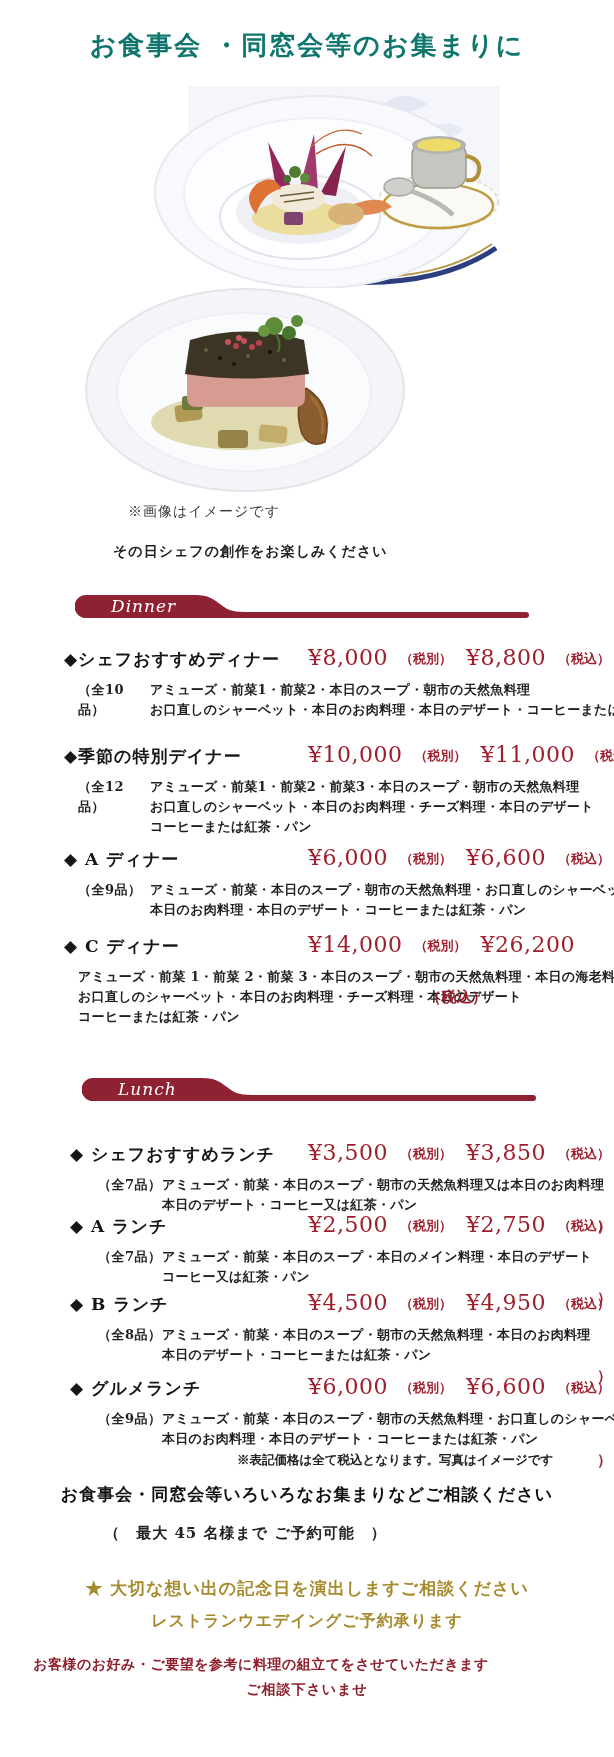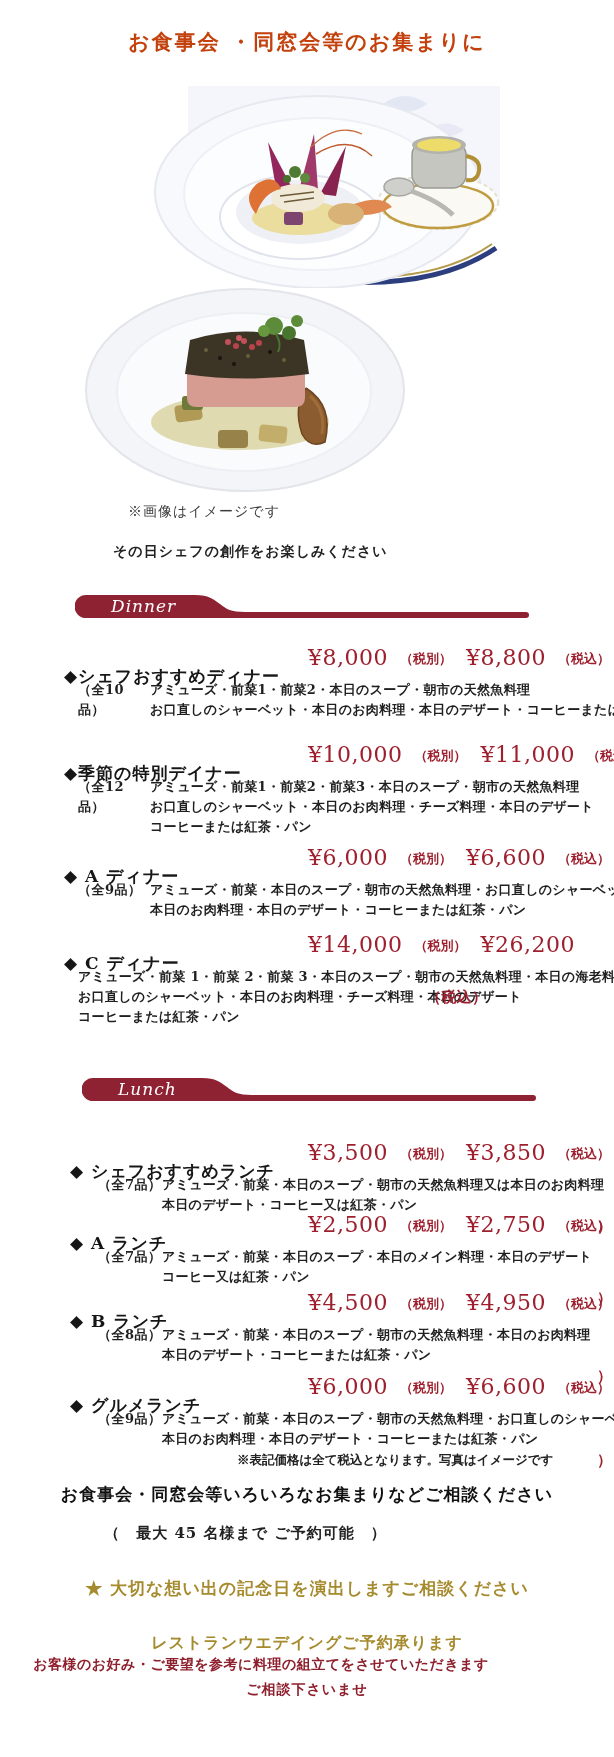--- a/index.html
+++ b/index.html
@@ -4,21 +4,21 @@
 <style>
   html,body{margin:0;padding:0;background:#ffffff;}
   .page{
     position:relative;width:614px;height:1757px;margin:0 auto;
     background:#ffffff;overflow:hidden;
     font-family:"DejaVu Serif","Liberation Serif",serif;color:#1f1f1f;
   }
   
   .page-title{
     position:absolute;top:28px;left:0;width:614px;text-align:center;
-    font-size:21px;font-weight:bold;letter-spacing:2px;color:#c2410c;
+    font-size:26px;font-weight:bold;letter-spacing:2px;color:#0f766e;
   }
   
   .photo1{position:absolute;left:148px;top:86px;width:352px;height:202px;}
   .photo2{position:absolute;left:78px;top:270px;width:334px;height:226px;}
   
   .image-note{position:absolute;left:128px;top:503px;font-size:14px;color:#3a3a3a;letter-spacing:1px;}
   .chef-note{position:absolute;left:113px;top:543px;font-size:14px;font-weight:bold;color:#222;letter-spacing:1px;}
   
   .banner{position:absolute;left:75px;width:466px;height:26px;}
   .banner.dinner{top:595px;}
@@ -28,21 +28,21 @@
   .menu-item{position:absolute;left:0;width:614px;}
   #dinner-items .menu-item:nth-child(1){top:645px;}
   #dinner-items .menu-item:nth-child(2){top:742px;}
   #dinner-items .menu-item:nth-child(3){top:845px;}
   #dinner-items .menu-item:nth-child(4){top:932px;}
   #lunch-items .menu-item:nth-child(1){top:1140px;}
   #lunch-items .menu-item:nth-child(2){top:1212px;}
   #lunch-items .menu-item:nth-child(3){top:1290px;}
   #lunch-items .menu-item:nth-child(4){top:1374px;}
   .item-head{position:relative;height:28px;}
-  .item-name{position:absolute;top:20px;font-size:17px;font-weight:bold;letter-spacing:1px;color:#161616;white-space:nowrap;}
+  .item-name{position:absolute;top:3px;font-size:17px;font-weight:bold;letter-spacing:1px;color:#161616;white-space:nowrap;}
   .sec-dinner .item-name{left:64px;}
   .sec-lunch .item-name{left:70px;}
   .item-price{position:absolute;left:308px;top:0;white-space:nowrap;color:#9e202e;}
   .yen-num{font-size:22px;letter-spacing:0.5px;}
   .yen-num.second{margin-left:14px;}
   .tax-lbl{font-size:13px;font-weight:bold;position:relative;top:-2px;margin-left:12px;}
   .item-details{display:flex;margin-top:7px;font-size:13px;font-weight:600;color:#1f1f1f;line-height:20px;}
   .sec-dinner .item-details{margin-left:78px;}
   .sec-lunch .item-details{margin-left:98px;}
   .count{flex:none;letter-spacing:0.5px;}
@@ -50,21 +50,21 @@
   .sec-lunch .count{width:64px;}
   .lines{flex:1;}
   .detail-line{position:relative;white-space:nowrap;letter-spacing:0.3px;}
   .inline-tax{position:absolute;left:348px;top:0;color:#9e202e;font-size:15px;font-weight:bold;}
   .paren-line{text-align:right;padding-right:2px;margin-top:3px;color:#9e202e;font-size:15px;font-weight:bold;line-height:16px;}
   
   .tax-note{position:absolute;left:237px;top:1452px;font-size:12.5px;font-weight:600;color:#222;}
   .gathering-note{position:absolute;left:0;top:1483px;width:614px;text-align:center;font-size:17px;font-weight:bold;color:#111;letter-spacing:1px;}
   .capacity-note{position:absolute;left:0;top:1524px;width:581px;text-align:center;font-size:15px;font-weight:600;color:#222;letter-spacing:1px;padding-right:90px;box-sizing:border-box;}
   .gold-note1{position:absolute;left:0;top:1577px;width:614px;text-align:center;font-size:17px;font-weight:bold;color:#a68b2e;letter-spacing:1px;}
-  .gold-note2{position:absolute;left:0;top:1611px;width:614px;text-align:center;font-size:16px;font-weight:bold;color:#a68b2e;letter-spacing:1px;margin-top:22px;}
+  .gold-note2{position:absolute;left:0;top:1611px;width:614px;text-align:center;font-size:16px;font-weight:bold;color:#a68b2e;letter-spacing:1px;}
   .red-note1{position:absolute;left:0;top:1656px;width:522px;text-align:center;font-size:14px;font-weight:bold;color:#8e1f2c;letter-spacing:0.5px;}
   .red-note2{position:absolute;left:0;top:1681px;width:614px;text-align:center;font-size:14px;font-weight:bold;color:#8e1f2c;letter-spacing:1px;}
 </style>
 </head>
 <body>
 
 <div class="page">
 
   <div class="page-title">お食事会 ・同窓会等のお集まりに</div>
 

